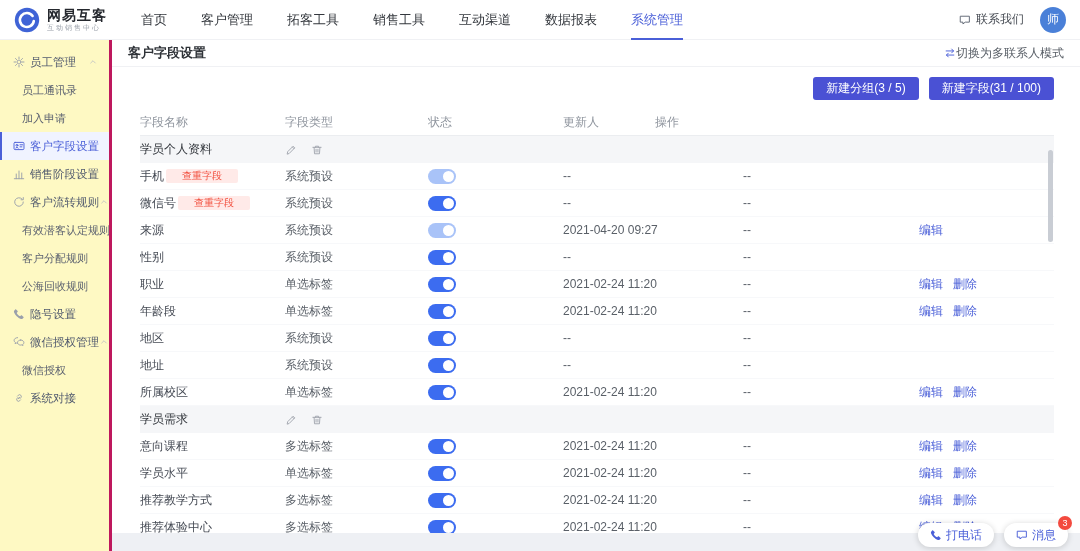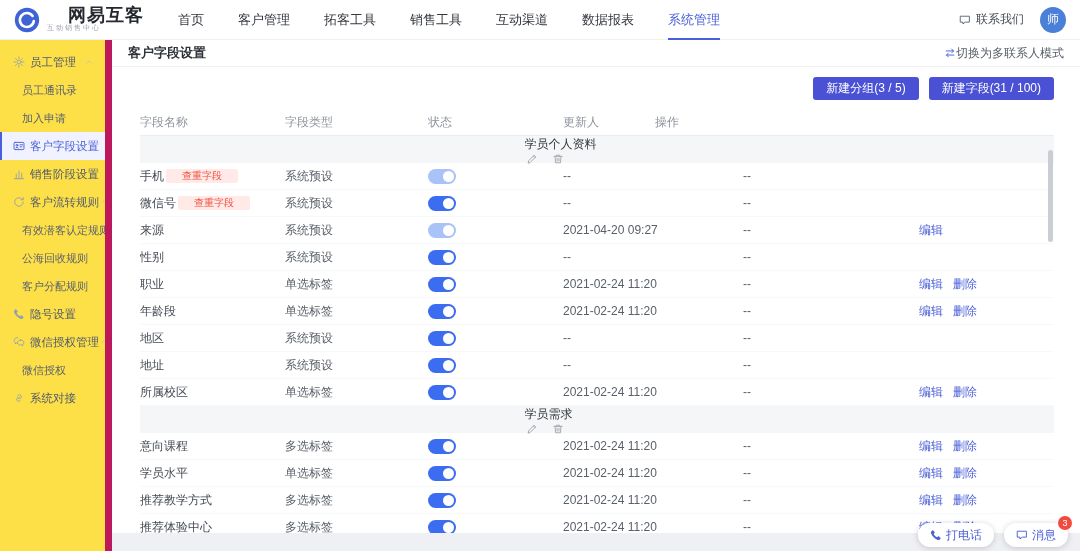--- a/index.html
+++ b/index.html
@@ -4,34 +4,34 @@
 <style>
   html,body{margin:0;padding:0;background:#fff;}
   *{box-sizing:border-box;}
   body{font-family:"Liberation Sans","DejaVu Sans",sans-serif;}
   .app{width:1080px;height:551px;position:relative;overflow:hidden;background:#f0f2f5;}
   [data-interactable="true"]{cursor:pointer;}
 
   
   .topbar{height:40px;background:#fff;border-bottom:1px solid #f0f1f4;display:flex;align-items:center;position:relative;z-index:3;}
   .logo{display:flex;align-items:center;gap:7px;padding:0 18px 0 14px;}
-  .logo-text .cn{font-size:18px;font-weight:bold;color:#25282e;letter-spacing:1px;line-height:15px;margin-left:21px;}
+  .logo-text .cn{font-size:14px;font-weight:bold;color:#25282e;letter-spacing:1px;line-height:15px;}
   .logo-text .sub{font-size:7px;color:#9aa0aa;letter-spacing:2px;line-height:9px;white-space:nowrap;}
   .topnav{display:flex;align-items:center;gap:34px;margin-left:16px;height:40px;}
   .nav-item{font-size:13px;color:#33373d;height:40px;line-height:40px;position:relative;white-space:nowrap;}
   .nav-item.active{color:#4a5fd8;}
   .nav-item.active::after{content:"";position:absolute;left:0;right:0;bottom:0;height:2px;background:#4a5fd8;}
   .top-right{margin-left:auto;display:flex;align-items:center;gap:16px;padding-right:14px;}
   .contact{display:flex;align-items:center;gap:5px;font-size:12px;color:#464b53;}
   .contact .icon{color:#5f6673;}
   .avatar{width:26px;height:26px;border-radius:50%;background:#4a80d8;color:#fff;font-size:12px;display:flex;align-items:center;justify-content:center;}
 
   
   .body{display:flex;height:511px;}
-  .sidebar{width:112px;background:#fde047;border-right:7px solid #be185d;padding-top:8px;flex:none;}
+  .sidebar{width:112px;background:#fef9c3;border-right:3px solid #be185d;padding-top:8px;flex:none;}
   .side-item{height:28px;display:flex;align-items:center;padding:0 6px 0 12px;color:#515a6e;font-size:11.5px;position:relative;white-space:nowrap;overflow:hidden;}
   .side-item .icon{width:13px;margin-right:5px;color:#9aa0ab;display:inline-flex;flex:none;}
   .side-item.child{padding-left:22px;font-size:11px;color:#5c6270;}
   .side-item.active{color:#4a5fd8;background:#f0f3ff;}
   .side-item.active .icon{color:#4a5fd8;}
   .side-item.active::before{content:"";position:absolute;left:0;top:0;bottom:0;width:2px;background:#4a5fd8;}
   .side-item .chev{margin-left:auto;color:#b9bdc5;width:10px;}
 
   .main{flex:1;display:flex;flex-direction:column;min-width:0;}
   .page-header{height:27px;background:#fff;border-bottom:1px solid #f0f1f4;display:flex;align-items:center;padding:0 16px;}
@@ -41,21 +41,21 @@
   .content{flex:1;background:#fff;position:relative;padding:10px 26px 0 28px;overflow:hidden;}
   .bottom-strip{height:18px;background:#eef0f4;}
 
   
   .toolbar{display:flex;justify-content:flex-end;gap:10px;margin-bottom:10px;}
   .btn{background:#4a51d4;color:#fff;border:none;border-radius:3px;height:23px;padding:0 13px;font-size:12px;font-family:inherit;white-space:nowrap;}
 
   
   .t-row{display:flex;align-items:center;height:27px;font-size:12px;color:#5a6068;border-bottom:1px solid #f7f8fa;}
   .t-head{color:#8f959e;height:26px;border-bottom:1px solid #ebedf0;}
-  .t-group{background:#f5f6f8;border-bottom:none;flex-direction:column;}
+  .t-group{background:#f5f6f8;border-bottom:none;}
   .col{flex:none;padding-right:8px;display:flex;align-items:center;overflow:hidden;white-space:nowrap;}
   .c1{width:145px;color:#454a54;}
   .c2{width:143px;}
   .c3{width:135px;}
   .c4{width:180px;}
   .c5{width:92px;}
   .c6{flex:1;font-family:Liberation Serif, serif;}
   .ops{padding-left:84px;}
   .t-head .col{color:#8f959e;}
   .group-name{color:#33373d;}
@@ -169,24 +169,24 @@
             <span class="icon chev" data-interactable="false">
               <svg width="12" height="12" viewBox="0 0 14 14" fill="none" stroke="currentColor" stroke-width="1.1" stroke-linecap="round" stroke-linejoin="round">
                 <path d="M3.8 8.4L7 5.2l3.2 3.2"></path>
               </svg>
             </span>
           </div>
           <div class="side-item child" data-interactable="true">
             <span class="lbl" data-interactable="false">有效潜客认定规则</span>
           </div>
           <div class="side-item child" data-interactable="true">
+            <span class="lbl" data-interactable="false">客户分配规则</span>
+          </div>
+          <div class="side-item child" data-interactable="true">
             <span class="lbl" data-interactable="false">公海回收规则</span>
-          </div>
-          <div class="side-item child" data-interactable="true">
-            <span class="lbl" data-interactable="false">客户分配规则</span>
           </div>
           <div class="side-item" data-interactable="true">
             <span class="icon" data-interactable="false">
               <svg width="12" height="12" viewBox="0 0 14 14" fill="none" stroke="currentColor" stroke-width="1.1" stroke-linecap="round" stroke-linejoin="round">
                 <path d="M3.6 1.7l1.8 1.8c.25.25.25.65.02.92L4.3 5.7c.75 1.65 2.35 3.25 4 4l1.25-1.1c.27-.24.68-.23.93.02l1.8 1.8c.27.27.26.7-.02.96l-1.15 1.05c-.5.46-1.2.64-1.85.44C5.9 11.8 2.2 8.1 1.13 4.74c-.2-.65-.02-1.36.44-1.86L2.62 1.7c.27-.28.7-.28.98 0z" fill="currentColor" stroke="none"></path>
               </svg>
             </span>
             <span class="lbl" data-interactable="false">隐号设置</span>
           </div>
           <div class="side-item" data-interactable="true">

